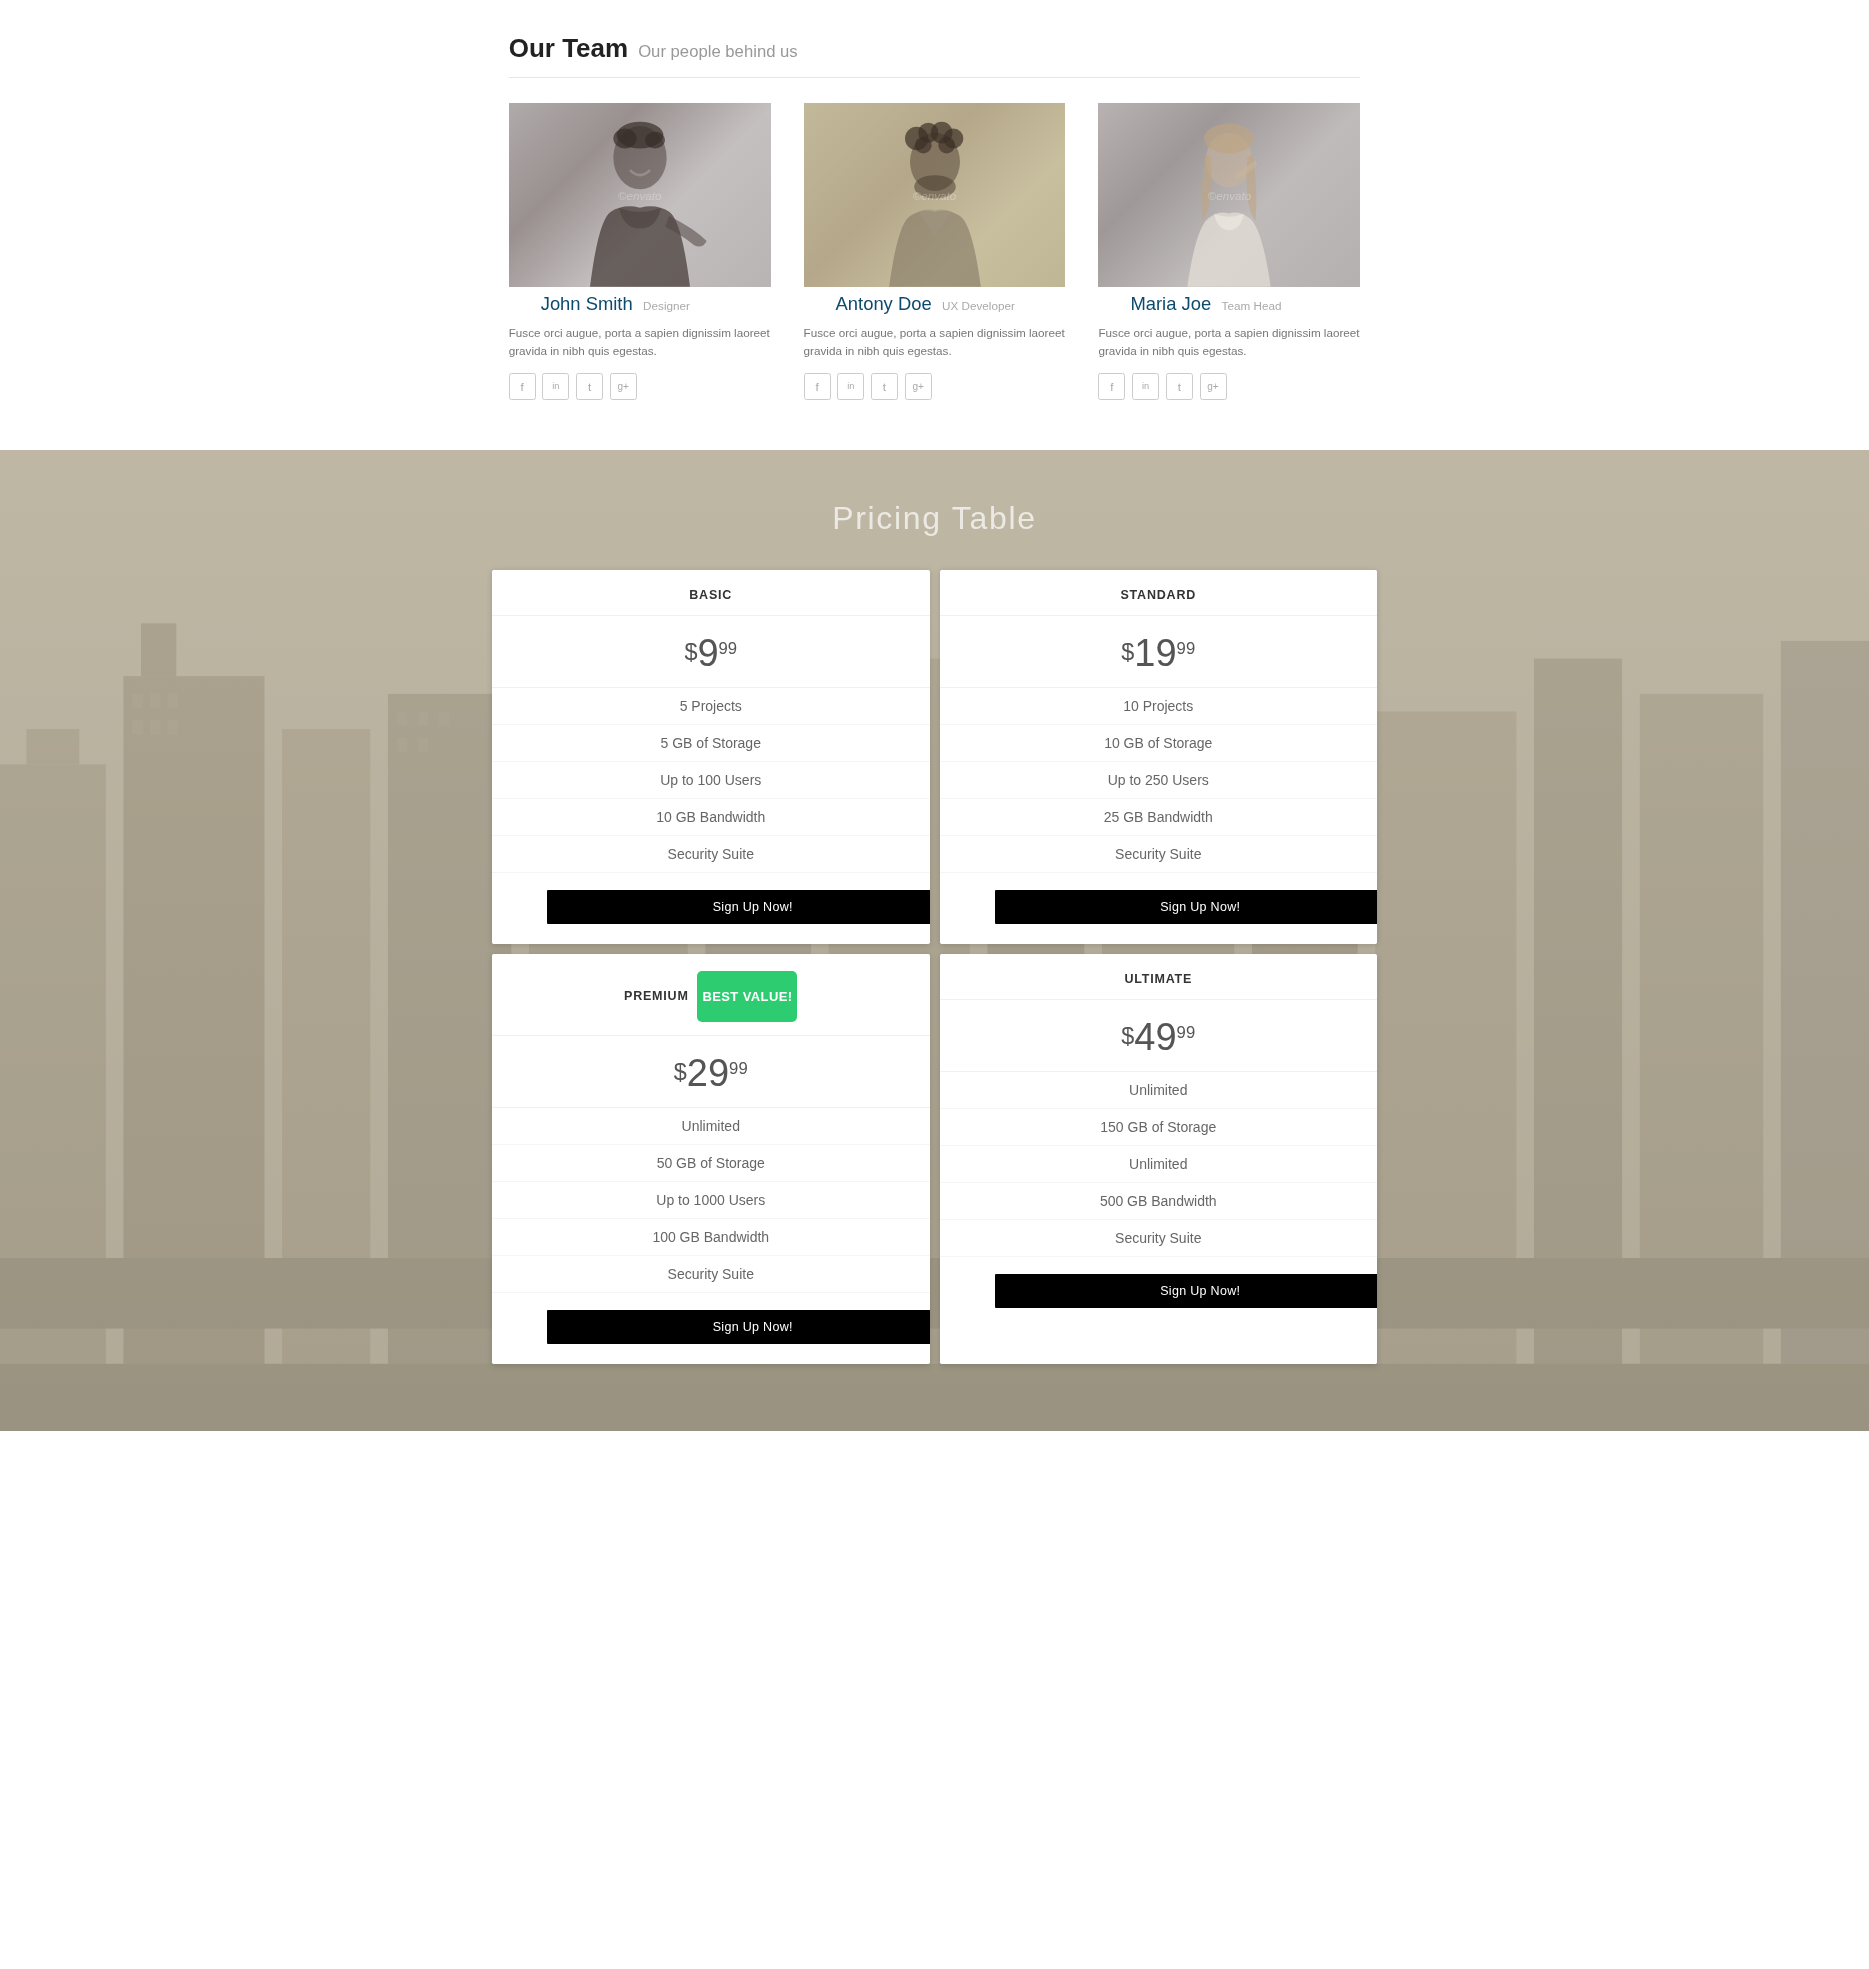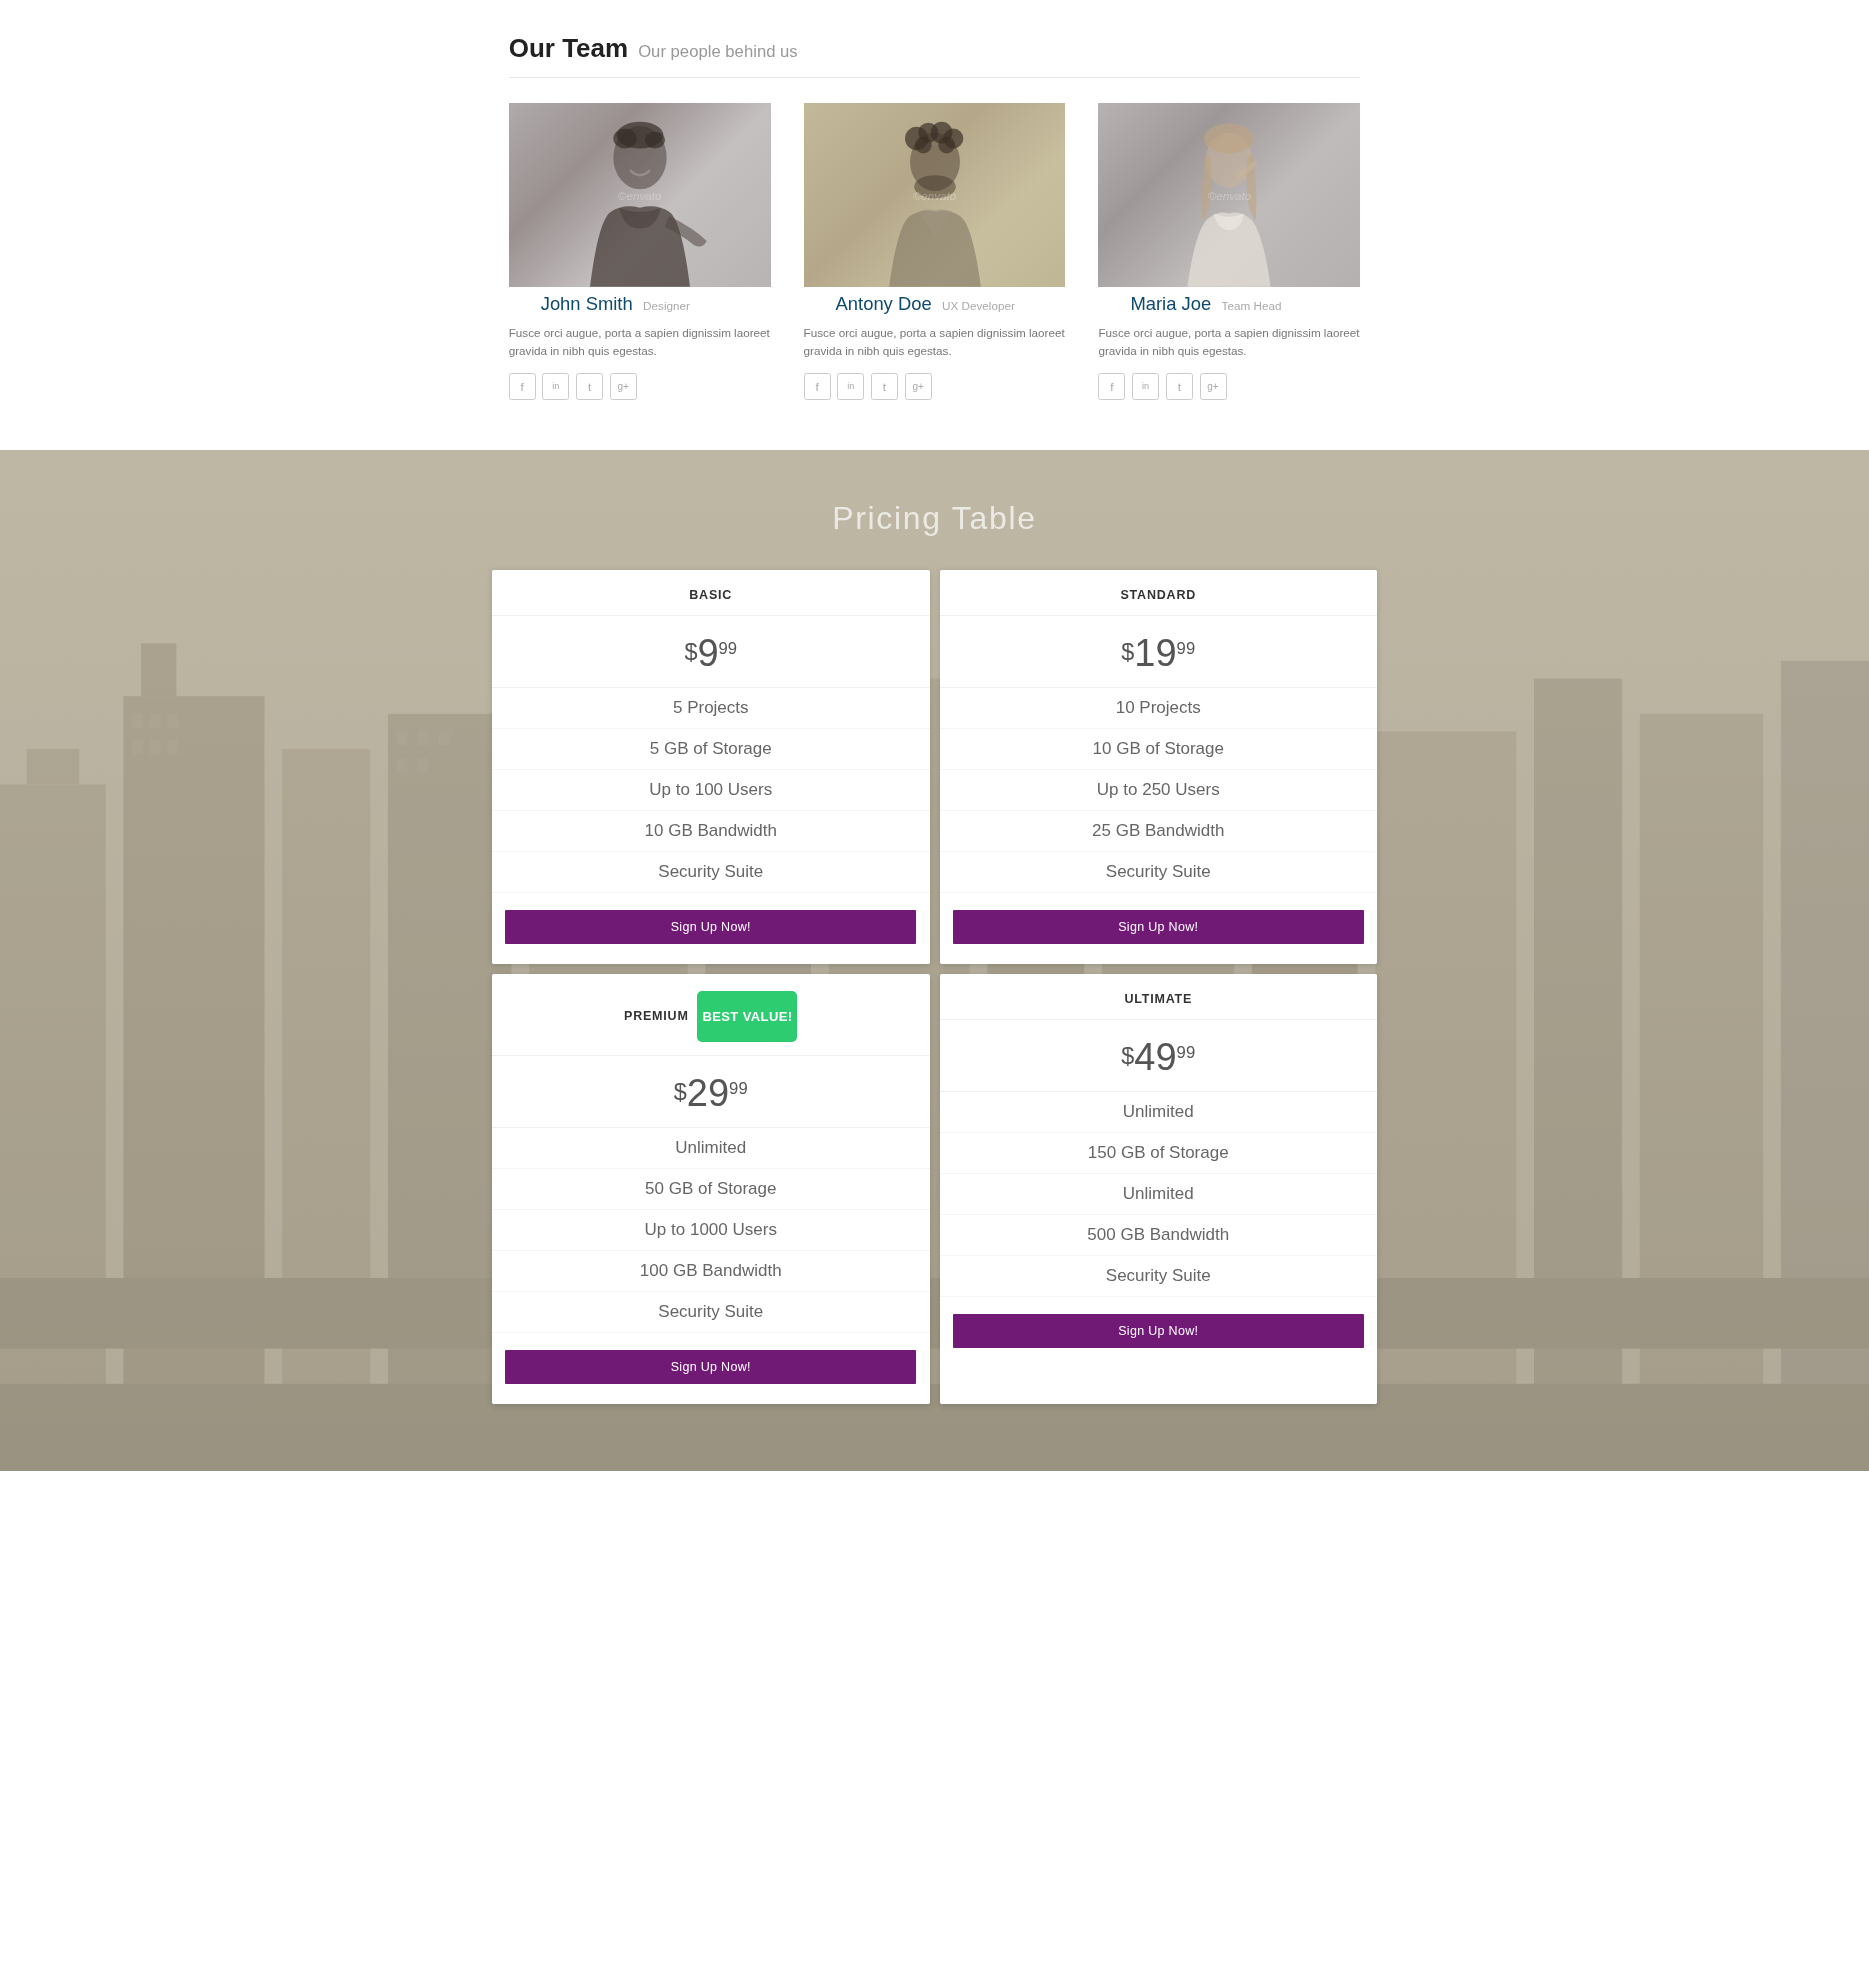--- a/index.html
+++ b/index.html
@@ -241,41 +241,42 @@
       vertical-align: top;
       margin-top: 6.7px;
       display: inline-block;
     }
     .pricing-features {
       list-style: none;
     }
     .pricing-feature {
       padding: 10px 4px;
       text-align: center;
-      font-size: 17px;
+      font-size: 14px;
       color: #666;
       border-bottom: 0.8px solid #f5f5f5;
     }
     .pricing-cta {
       padding: 16.7px 13.4px 20px;
       text-align: center;
     }
     .signup-btn {
       display: inline-block;
-      background: #701a75;
+      background: #000000;
       color: #fff;
       font-size: 12.5px;
       font-weight: 500;
       padding: 10px 25px;
       border: none;
       border-radius: 1px;
       cursor: pointer;
       width: 100%;
       text-align: center;
       letter-spacing: 0.3px;
+      margin-left: 42px;
     }
   </style>
 </head>
 <body>
 
 <section class="our-team-section">
   <div class="section-heading">
     <h2 class="section-title">Our Team</h2>
     <span class="section-subtitle">Our people behind us</span>
   </div>

